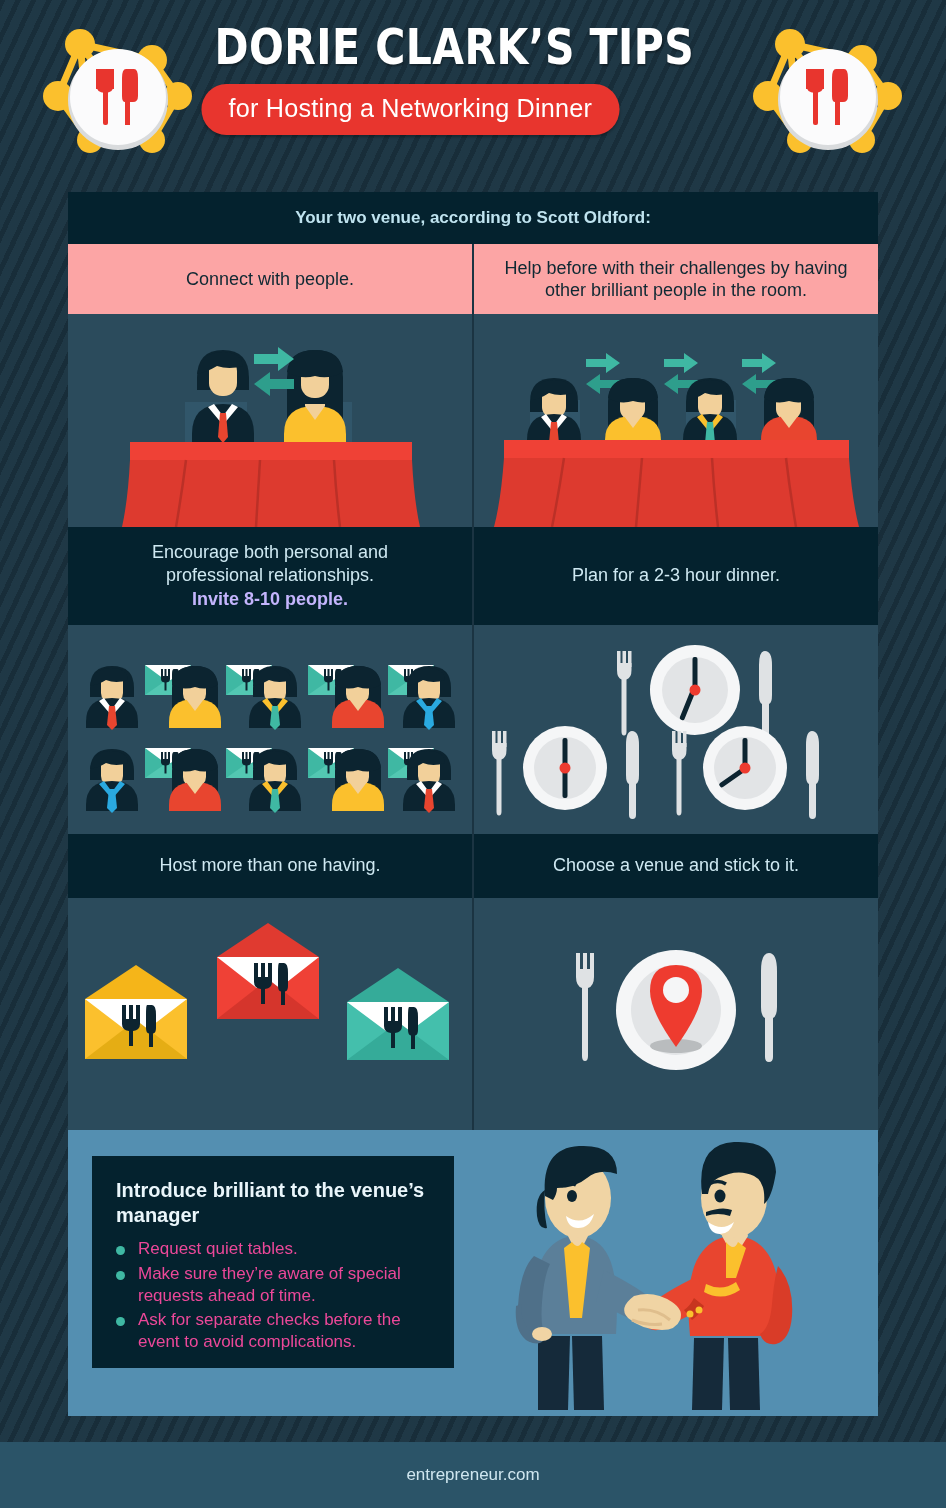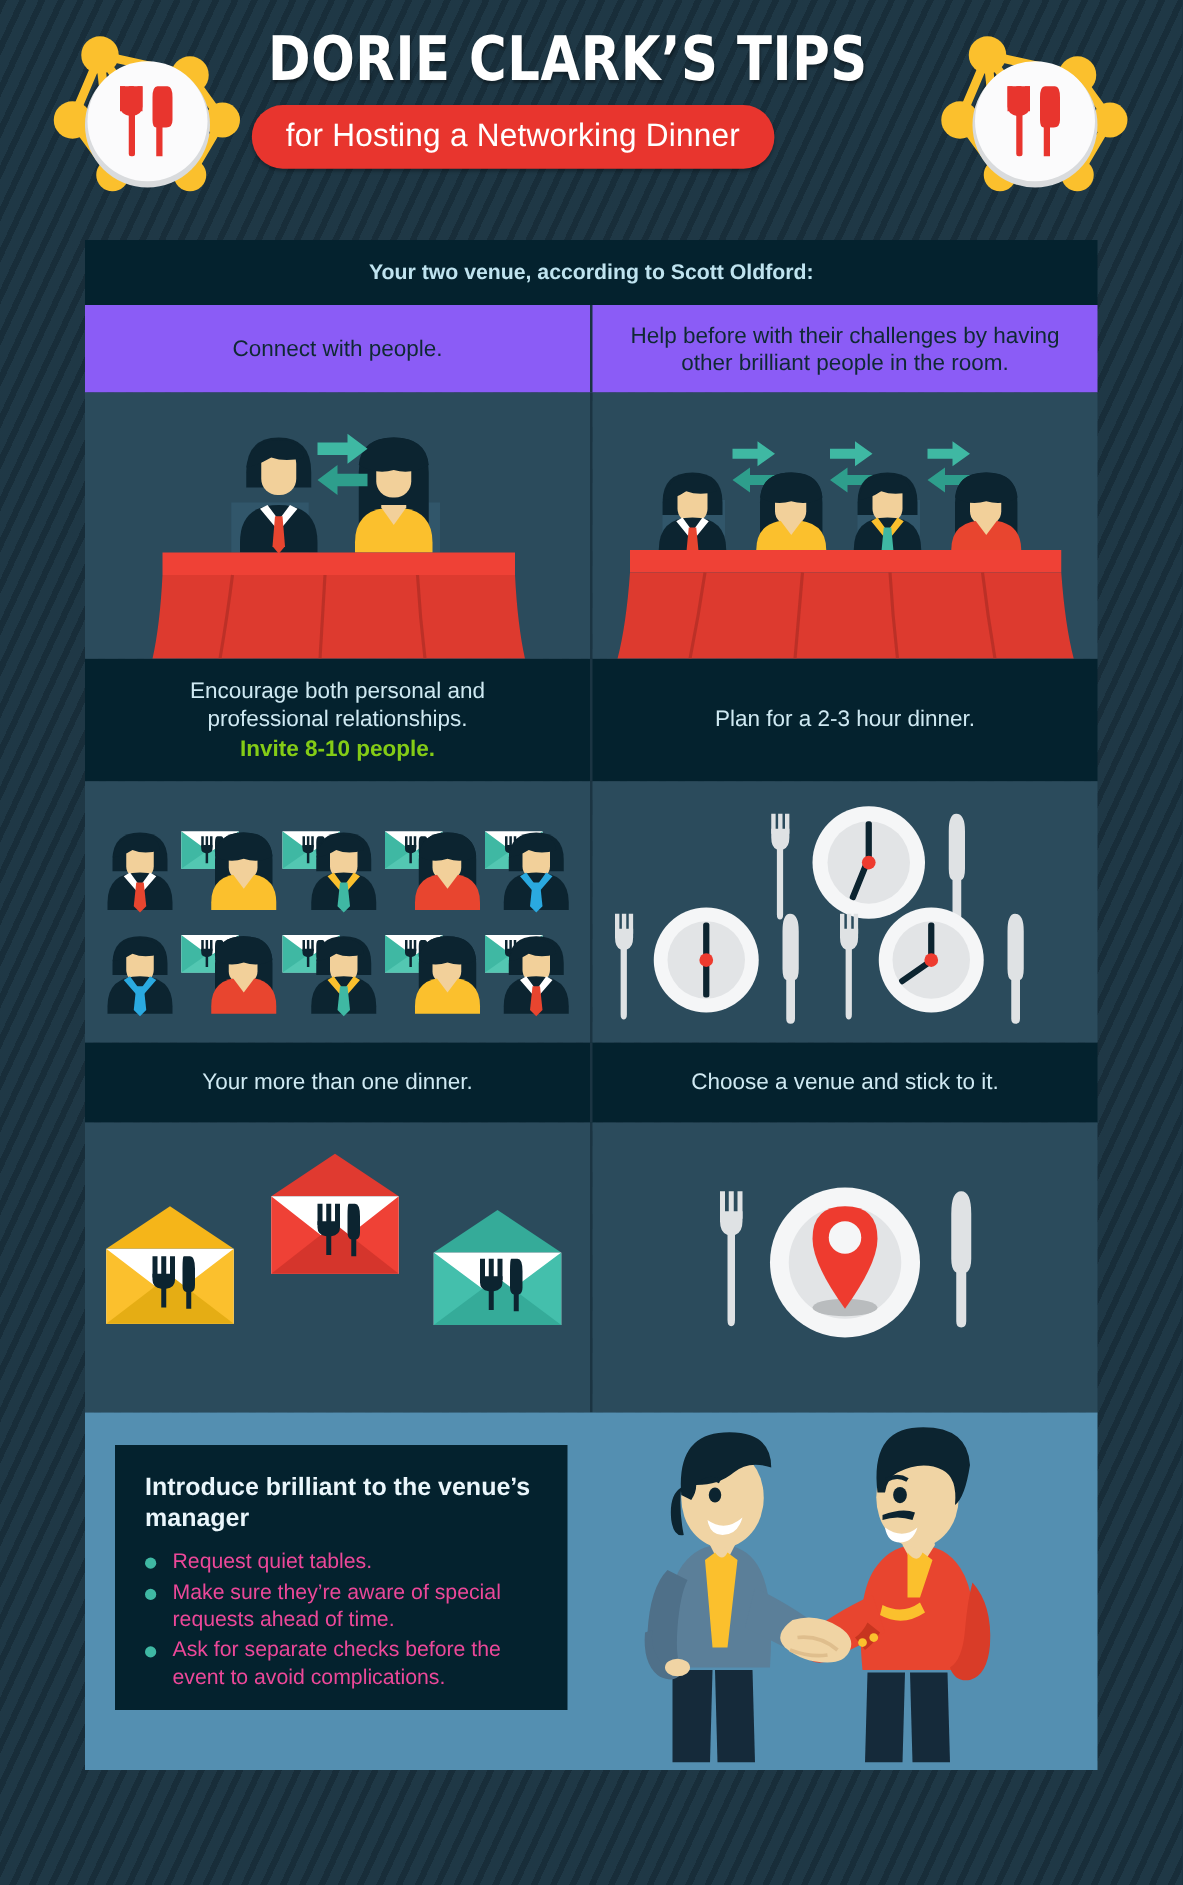--- a/index.html
+++ b/index.html
@@ -51,41 +51,41 @@
     letter-spacing:.2px;
     box-shadow:0 2px 3px rgba(0,0,0,.3);
     transform:scaleX(0.97);
   }
 
   
   .content{
     position:absolute; left:68px; top:192px; width:810px;
   }
   .band-dark{ background:#04222e; }
-  .band-blue{ background:#8b5cf6; }
+  .band-blue{ background:#fca5a5; }
   .band-slate{ background:#2b4b5c; }
 
   .goals-title{
     height:52px; display:flex; align-items:center; justify-content:center;
     color:#bfe3ef; font-size:17px; font-weight:bold;
   }
   .row2{ display:flex; }
   .cell{ width:405px; }
   .divider{ width:2px; background:#1b3442; }
 
   .goal-text{
     min-height:70px; display:flex; align-items:center; justify-content:center;
     text-align:center; color:#0f2933; font-size:18px; line-height:1.25;
     padding:10px 14px;
   }
   .cap{
     display:flex; align-items:center; justify-content:center; text-align:center;
     color:#cfe9f2; font-size:18px; line-height:1.3; padding:14px 18px;
   }
-  .cap b{ color:#84cc16; }
+  .cap b{ color:#c4b5fd; }
 
   .illus{ position:relative; overflow:hidden; }
 
   
   .bottom-panel{ background:#548fb1; height:286px; position:relative; }
   .tipbox{
     position:absolute; left:24px; top:26px; width:362px; height:212px;
     background:#04222e; padding:22px 22px 0 24px;
   }
   .tipbox h3{
@@ -433,21 +433,21 @@
             <rect x="70.5" y="13" width="5" height="32" rx="2" fill="#0c2430"></rect>
             <rect x="71" y="43" width="5" height="31" rx="2" fill="#0c2430" transform="rotate(55 73 43)"></rect>
             <circle cx="73" cy="43" r="5.5" fill="#ee3b2f"></circle>
             <use href="#knife" x="140" y="6"></use>
           </g>
         </svg>
       </div>
     </div>
 
     <div class="row2 band-dark">
-      <div class="cell cap" style="height:64px">Your more than one dinner.</div>
+      <div class="cell cap" style="height:64px">Host more than one having.</div>
       <div class="divider"></div>
       <div class="cell cap" style="height:64px">Choose a venue and stick to it.</div>
     </div>
 
     <div class="row2">
       <div class="cell illus band-slate" style="height:232px">
         <svg viewBox="0 0 405 232" width="405" height="232">
 
           <g transform="translate(17,85)">
             <path d="M0,16 l51,-34 l51,34 Z" fill="#f5b519"></path>
@@ -576,14 +576,17 @@
             <circle cx="233" cy="172" r="3.5" fill="#fbc02d"></circle>
           <path d="M168,158 q20,-6 38,6 q12,8 8,18 q-4,10 -18,10 q-20,0 -34,-12 q-10,-10 6,-22 Z" fill="#f0d4a4"></path>
           <path d="M172,172 q18,-2 32,10" stroke="#dfbe8d" stroke-width="3" fill="none"></path>
           <path d="M166,182 q16,6 30,4" stroke="#dfbe8d" stroke-width="3" fill="none"></path>
         </svg>
       </div>
     </div>
 
   </div>
 
+  <div class="footer">
+    <span>entrepreneur.com</span>
+  </div>
 
 </div>
 
 </body></html>

